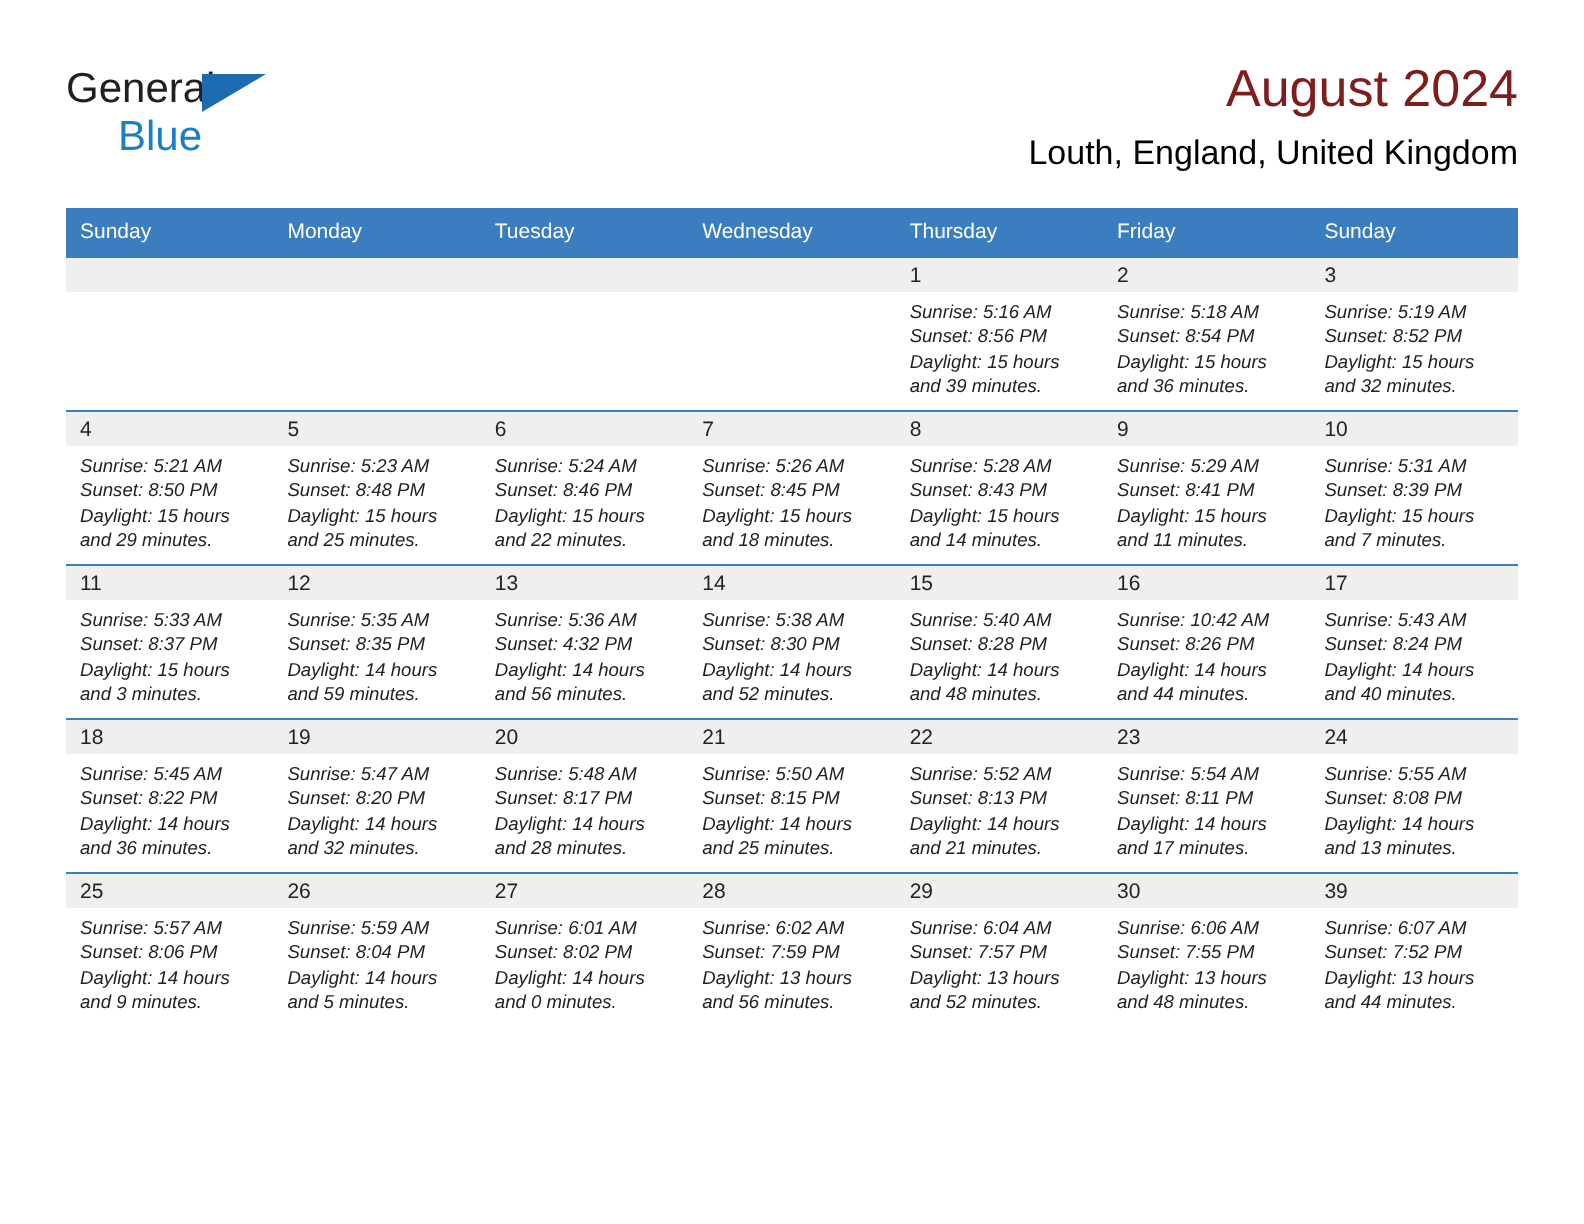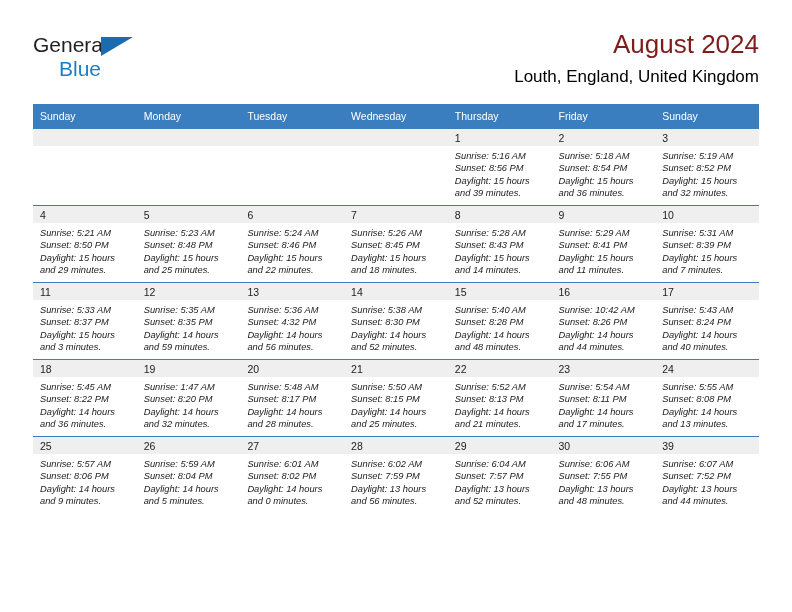--- a/index.html
+++ b/index.html
@@ -418,21 +418,21 @@
                 <div>Sunset: 8:22 PM</div>
                 <div>Daylight: 14 hours</div>
                 <div>and 36 minutes.</div>
               </div>
             </div>
           </td>
           <td>
             <div class="cell-inner">
               <div class="daynum-band">19</div>
               <div class="cell-body">
-                <div>Sunrise: 1:47 AM</div>
+                <div>Sunrise: 5:47 AM</div>
                 <div>Sunset: 8:20 PM</div>
                 <div>Daylight: 14 hours</div>
                 <div>and 32 minutes.</div>
               </div>
             </div>
           </td>
           <td>
             <div class="cell-inner">
               <div class="daynum-band">20</div>
               <div class="cell-body">

